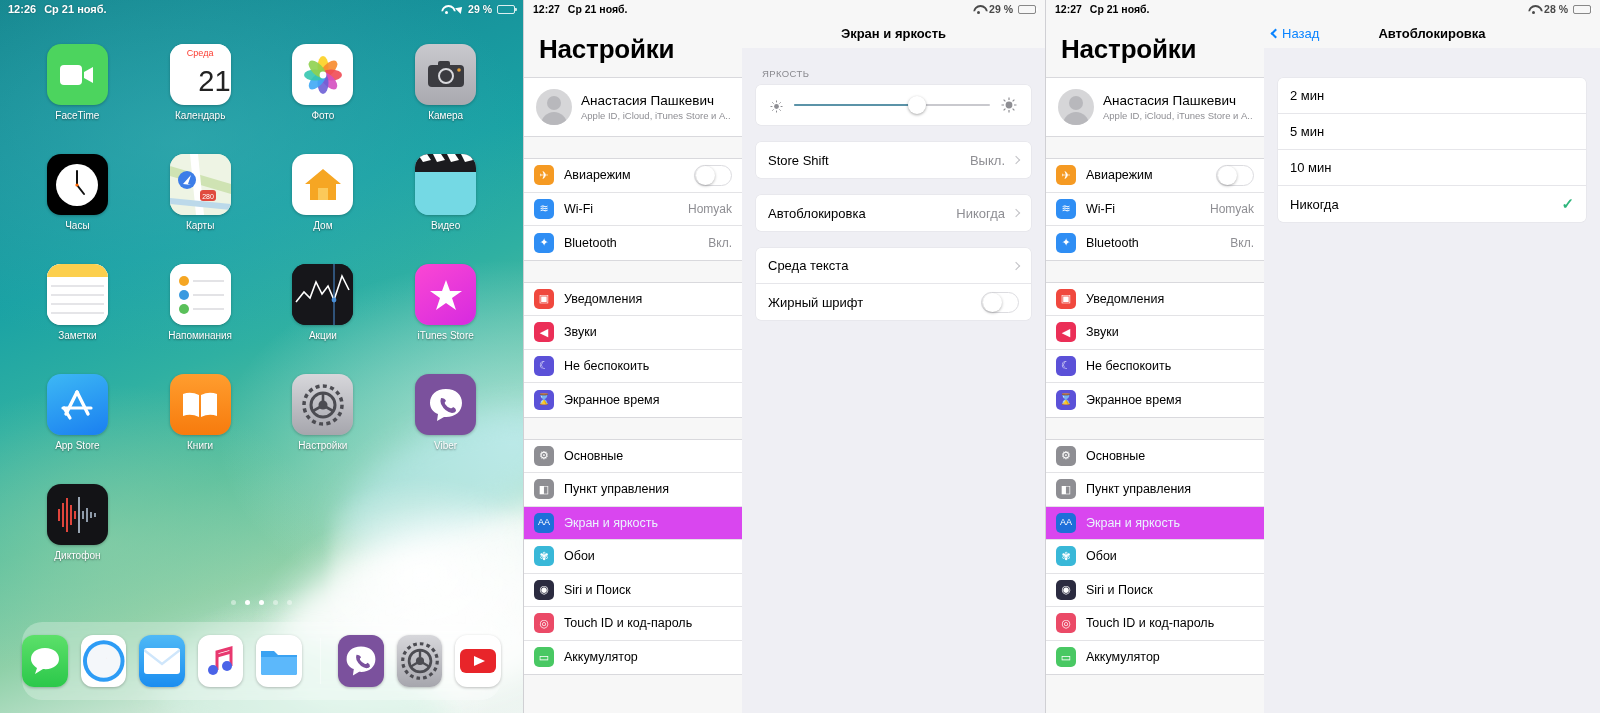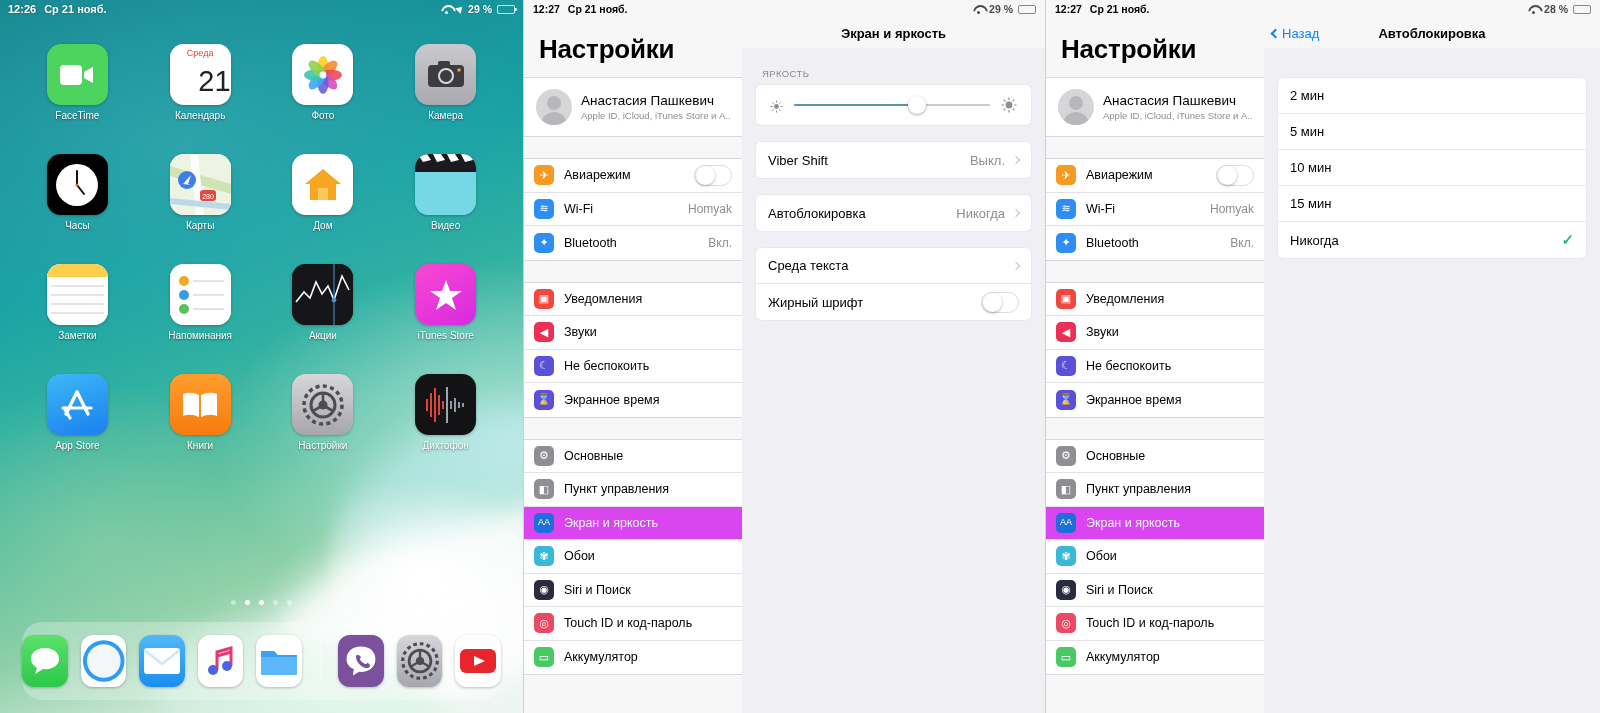--- a/index.html
+++ b/index.html
@@ -409,20 +409,29 @@
             <circle cx="22" cy="22" r="12" fill="none" stroke="#4c4c52" stroke-width="3"></circle>
             <circle cx="22" cy="22" r="4.5" fill="#4c4c52"></circle>
             <line x1="22" y1="10" x2="22" y2="18" stroke="#4c4c52" stroke-width="2.6"></line>
             <line x1="32" y1="28" x2="25" y2="24" stroke="#4c4c52" stroke-width="2.6"></line>
             <line x1="12" y1="28" x2="19" y2="24" stroke="#4c4c52" stroke-width="2.6"></line>
           </svg>
         </div>
         <div class="app-label">Настройки</div>
       </div>
 
+      <div class="app">
+        <div class="app-icon ic-viber">
+          <svg width="40" height="40" viewBox="0 0 40 40">
+            <path d="M20 4 C10 4 4 10 4 18 C4 23 7 27 12 29 L11 36 L18 32 C28 33 36 27 36 18 C36 10 30 4 20 4 Z" fill="#fff"></path>
+            <path d="M15 13 q4 0 5 3 q-2 1 -1 3 q2 3 5 4 q2 1 3 -1 q3 1 3 4 q-1 2 -4 2 q-7 -1 -11 -9 q-1 -4 0 -6 z" fill="#7b519d"></path>
+          </svg>
+        </div>
+        <div class="app-label">Viber</div>
+      </div>
       <div class="app">
         <div class="app-icon ic-voice">
           <svg width="61" height="40" viewBox="0 0 61 40">
             <g stroke="#e0453c" stroke-width="2">
               <line x1="12" y1="14" x2="12" y2="26"></line>
                 <line x1="16" y1="8" x2="16" y2="32"></line>
               <line x1="20" y1="3" x2="20" y2="37"></line>
                 <line x1="24" y1="10" x2="24" y2="30"></line>
               <line x1="28" y1="16" x2="28" y2="24"></line>
             </g>
@@ -646,21 +655,21 @@
                       <line x1="13.4" y1="2.6" x2="11.6" y2="4.4"></line>
                       <line x1="4.4" y1="11.6" x2="2.6" y2="13.4"></line>
                     </g>
                   </svg>
               </span>
             </div>
           </div>
 
           <div class="card">
             <div class="card-row">
-              <span>Viber Shift</span>
+              <span>Store Shift</span>
               <span class="val">Выкл.</span>
               <span class="chev-r"></span>
             </div>
           </div>
 
           <div class="card">
             <div class="card-row">
               <span>Автоблокировка</span>
               <span class="val">Никогда</span>
               <span class="chev-r"></span>
@@ -792,23 +801,20 @@
             <div class="card-row">
               <span>2 мин</span>
             </div>
             <div class="card-row">
               <span>5 мин</span>
             </div>
             <div class="card-row">
               <span>10 мин</span>
             </div>
             <div class="card-row">
-              <span>15 мин</span>
-            </div>
-            <div class="card-row">
               <span>Никогда</span>
               <span class="check">✓</span>
             </div>
           </div>
         </div>
       </div>
     </div>
   </div>
 
 </div>

